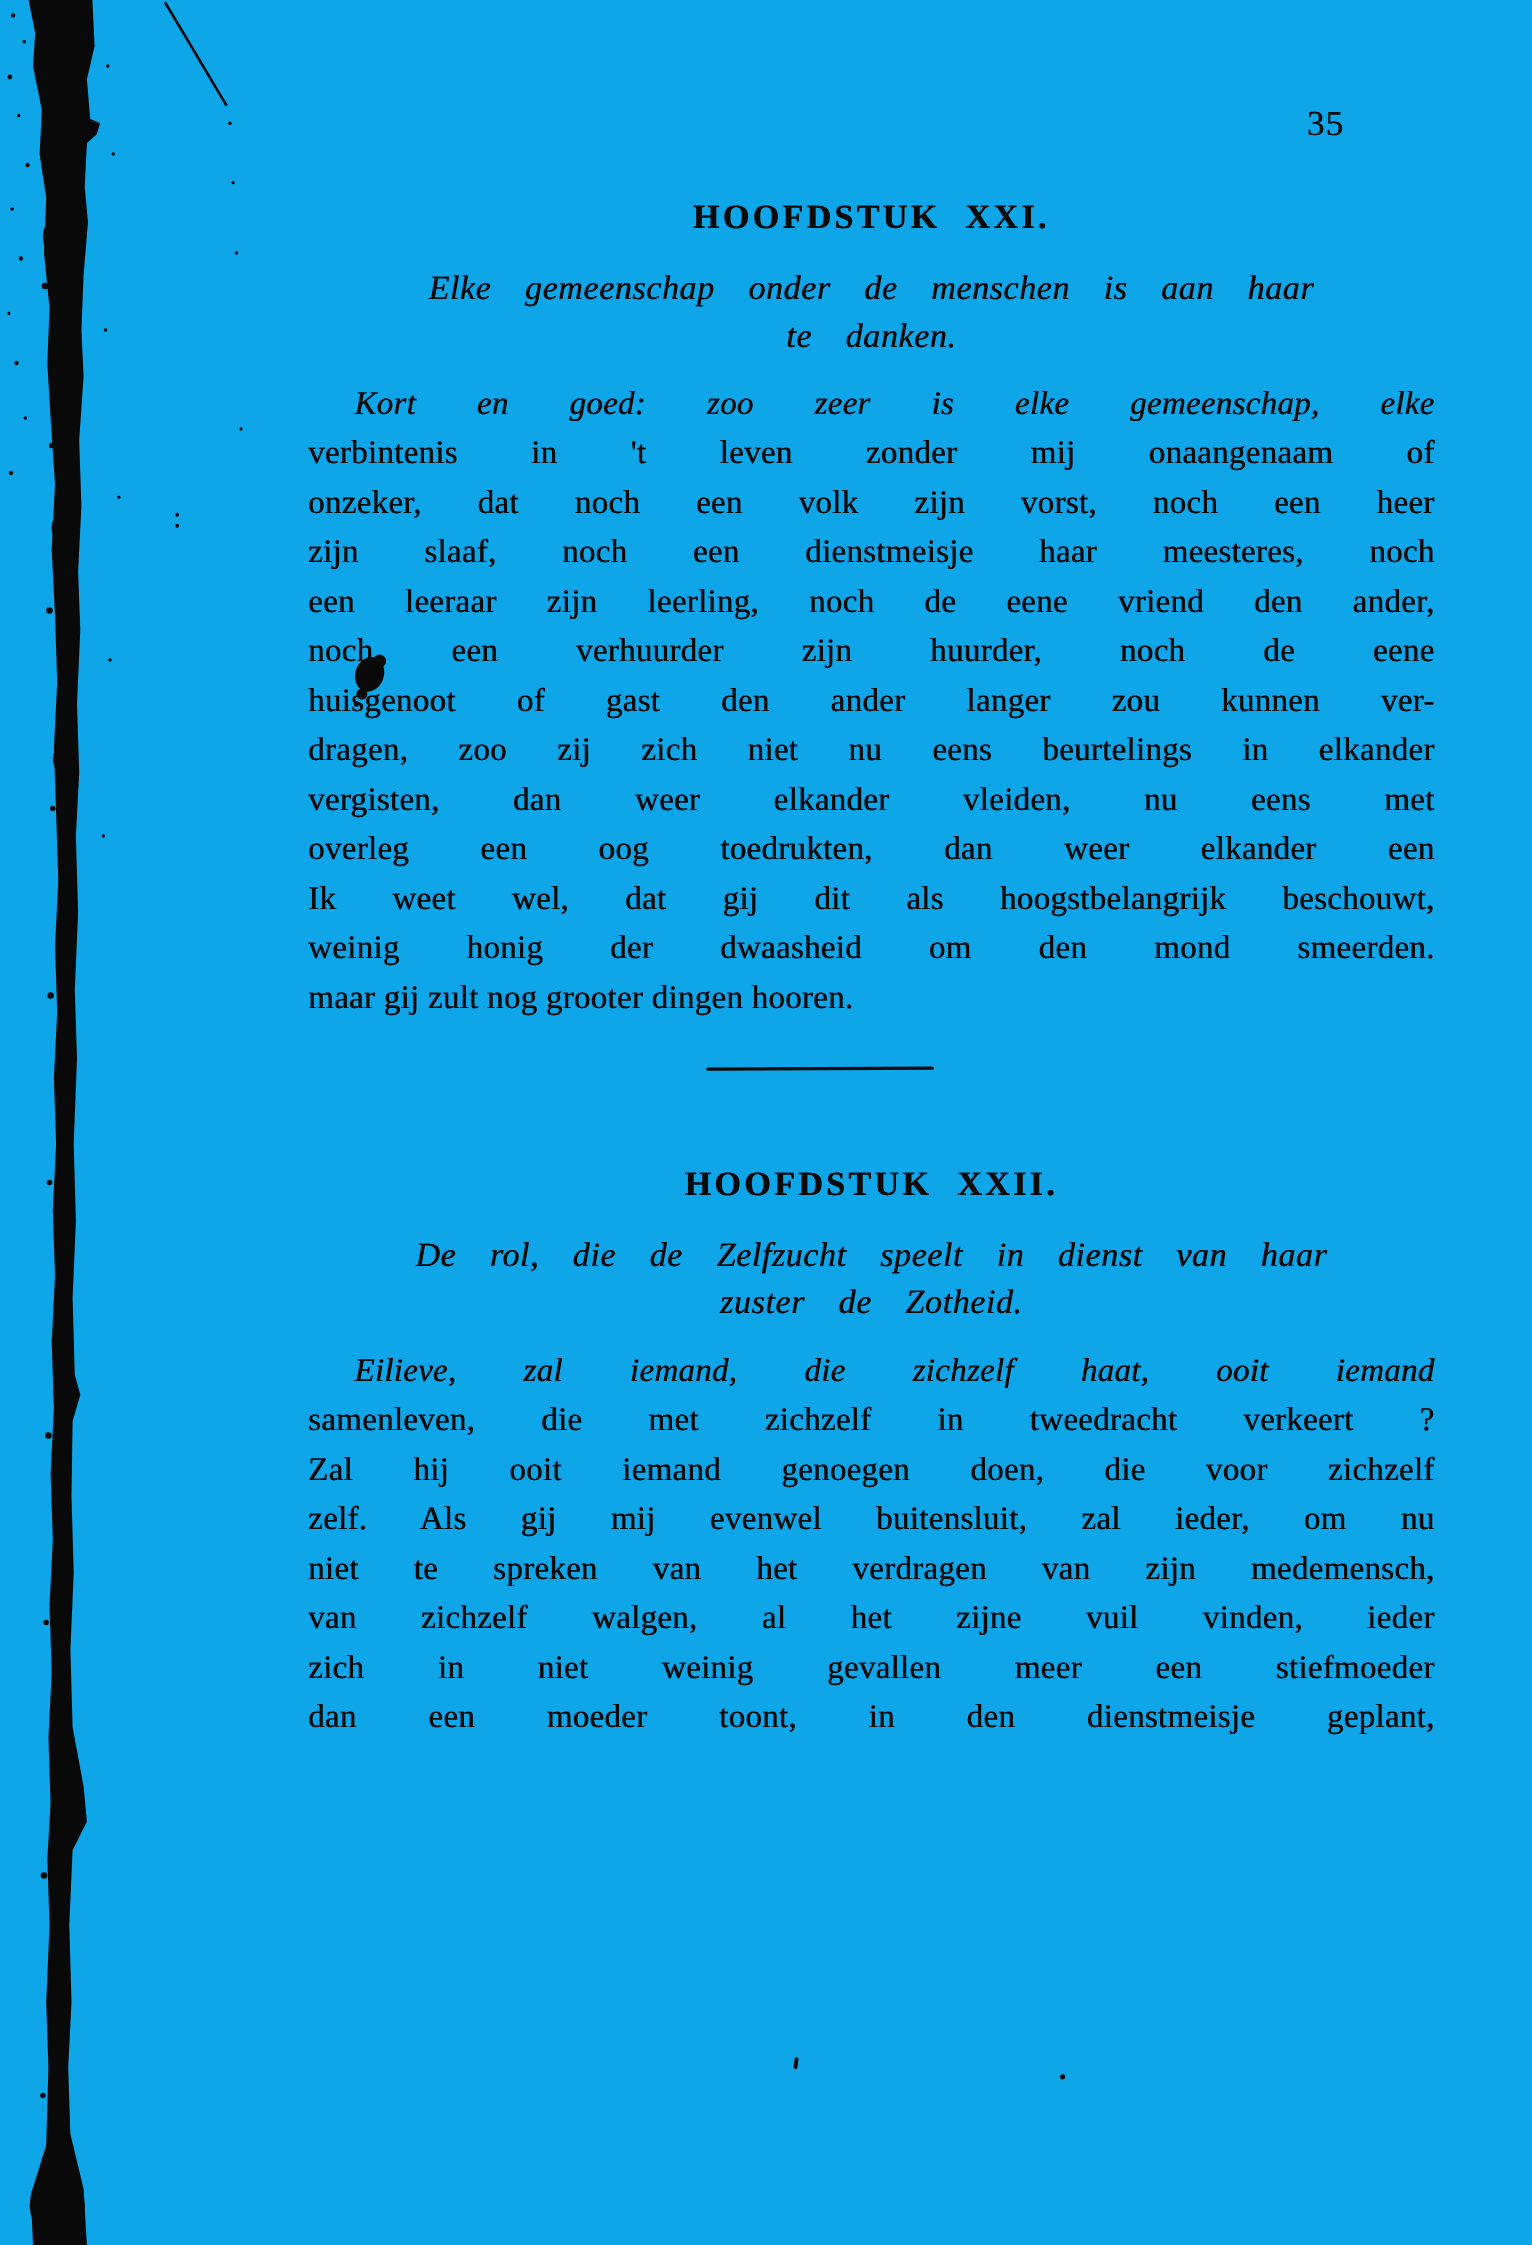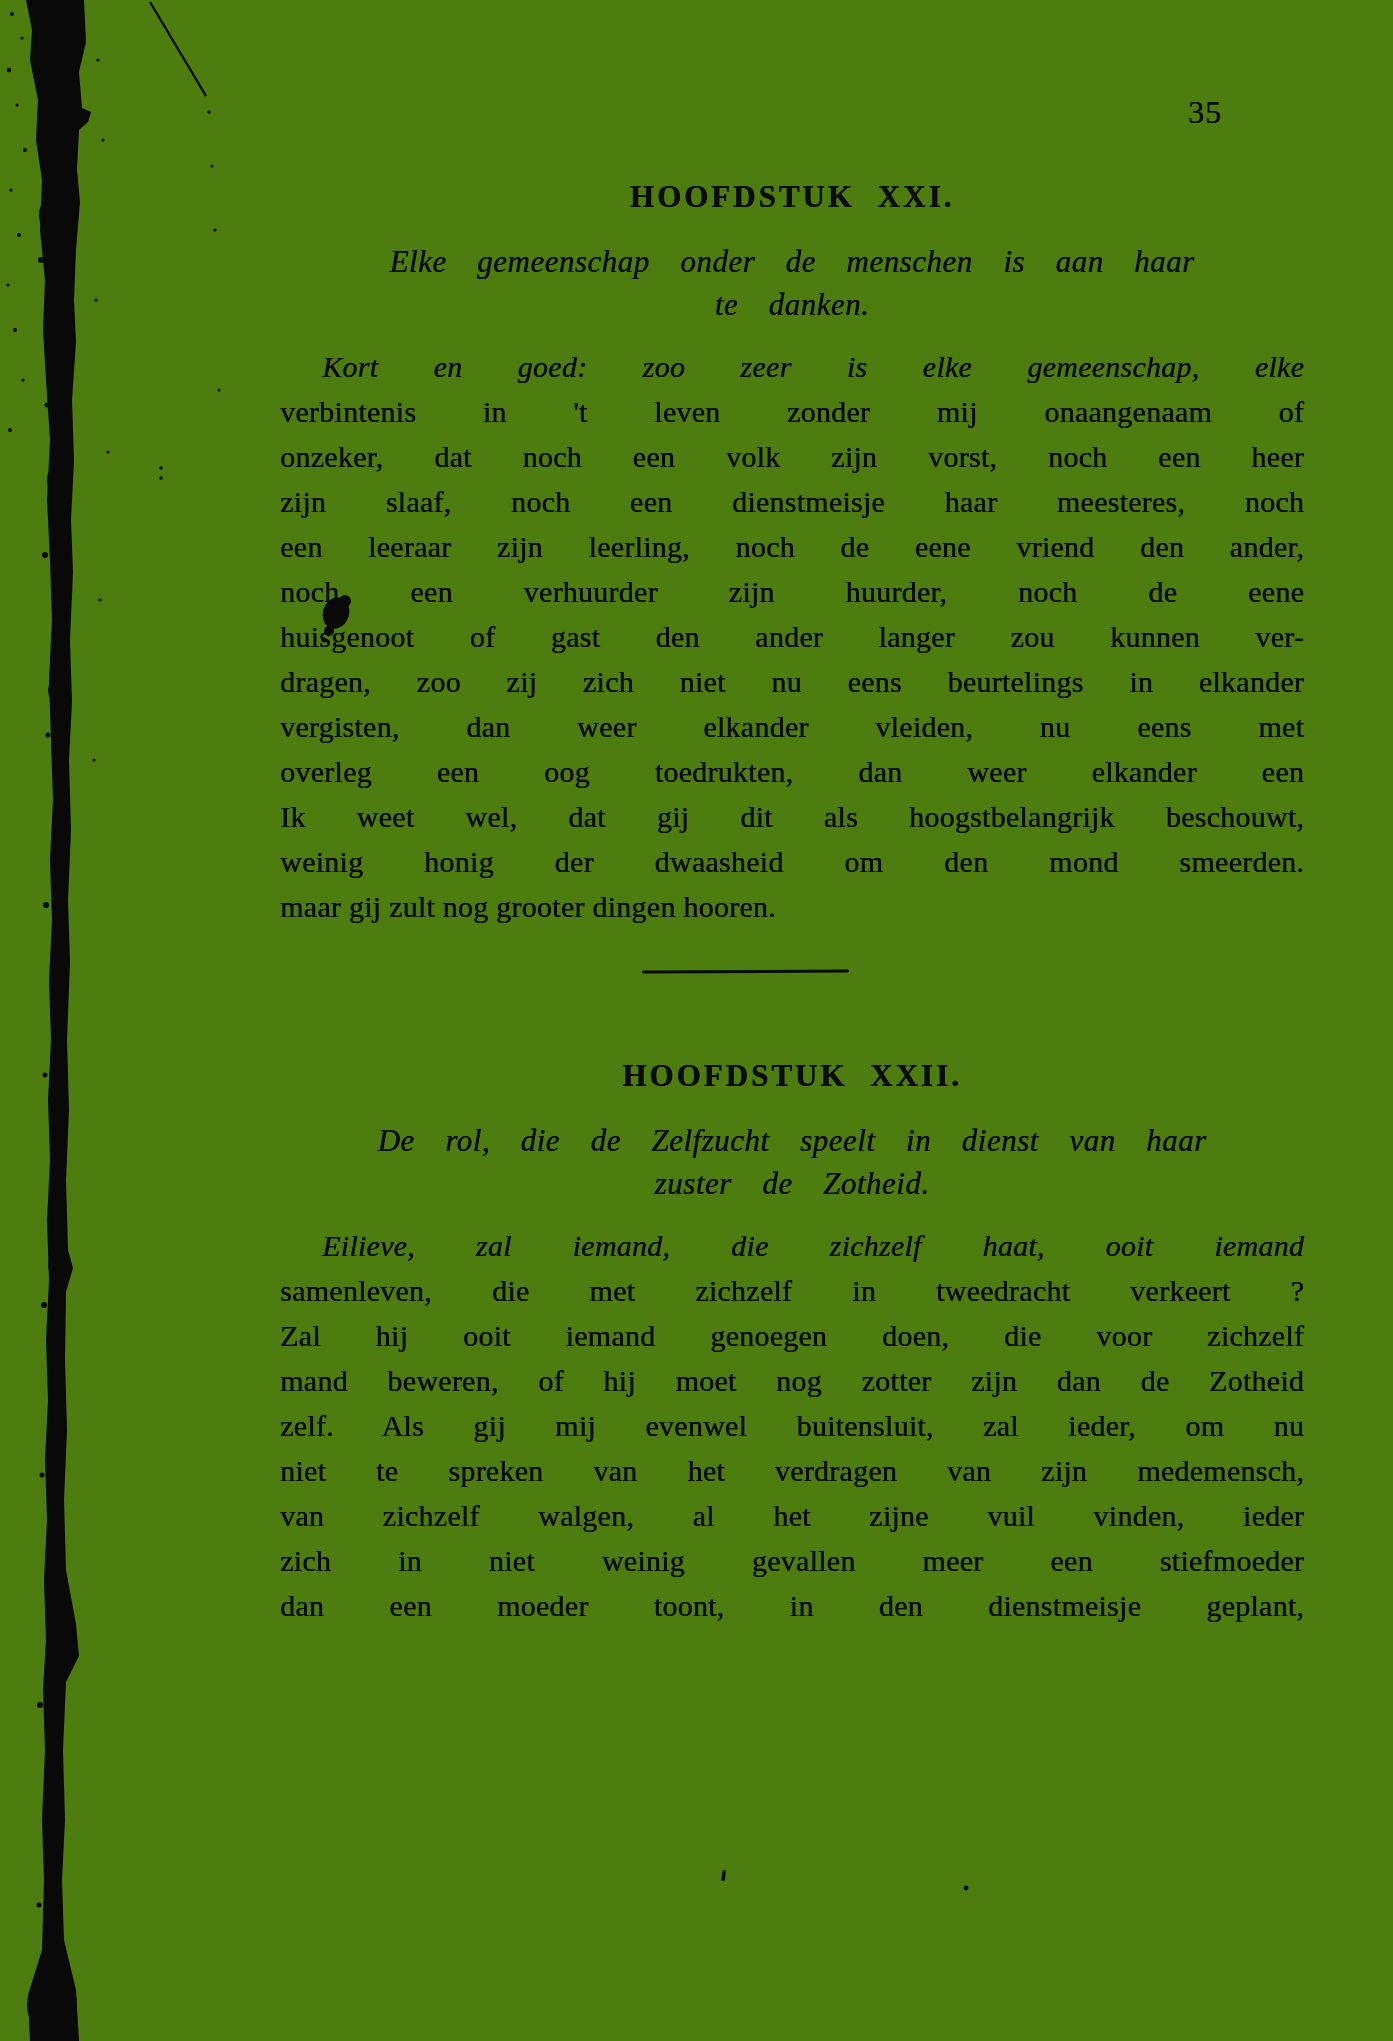--- a/index.html
+++ b/index.html
@@ -1,19 +1,19 @@
 <!DOCTYPE html>
 <html><head>
 <meta charset="utf-8">
 <style>
   html, body { margin:0; padding:0; background:#ffffff; }
   .page {
     position:relative;
     width:1393px; height:2041px;
-    background:#4d7c0f;
+    background:#0ea5e9;
     overflow:hidden;
     font-family:"Liberation Serif", serif;
     color:#0b0b0b;
   }
   .artifact-svg { position:absolute; left:0; top:0; width:1393px; height:2041px; pointer-events:none; }
 
   .page-num {
     position:absolute; top:94px; left:1188px;
     font-size:32px; letter-spacing:1px;
     text-shadow:0.5px 0 0 currentColor;
@@ -143,21 +143,20 @@
 
     <div class="subtitle">
       <div class="sline">De rol, die de Zelfzucht speelt in dienst van haar</div>
       <div class="sline">zuster de Zotheid.</div>
     </div>
 
     <div class="para">
       <div class="jline indent">Eilieve, zal iemand, die zichzelf haat, ooit iemand</div>
       <div class="jline">samenleven, die met zichzelf in tweedracht verkeert ?</div>
       <div class="jline">Zal hij ooit iemand genoegen doen, die voor zichzelf</div>
-      <div class="jline">mand beweren, of hij moet nog zotter zijn dan de Zotheid</div>
       <div class="jline">zelf. Als gij mij evenwel buitensluit, zal ieder, om nu</div>
       <div class="jline">niet te spreken van het verdragen van zijn medemensch,</div>
       <div class="jline">van zichzelf walgen, al het zijne vuil vinden, ieder</div>
       <div class="jline">zich in niet weinig gevallen meer een stiefmoeder</div>
       <div class="jline">dan een moeder toont, in den dienstmeisje geplant,</div>
     </div>
 
   </div>
 </div>
 

